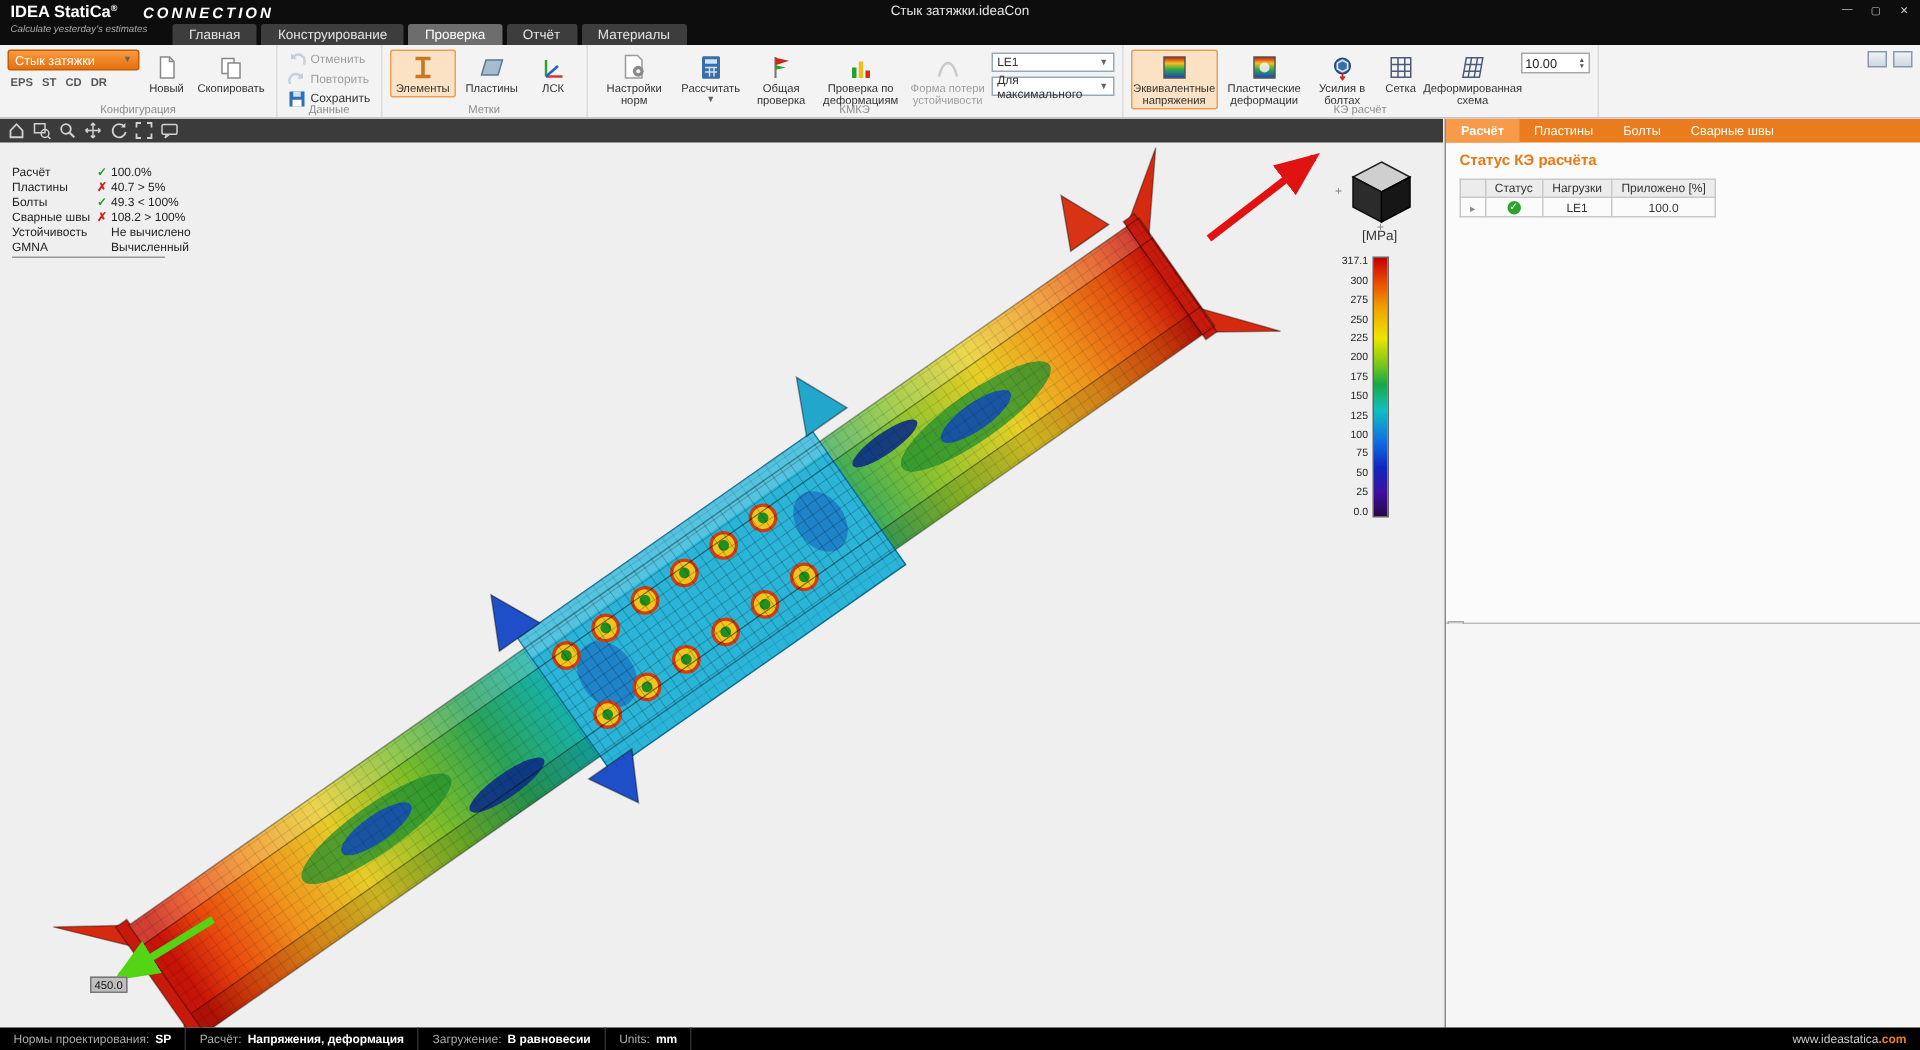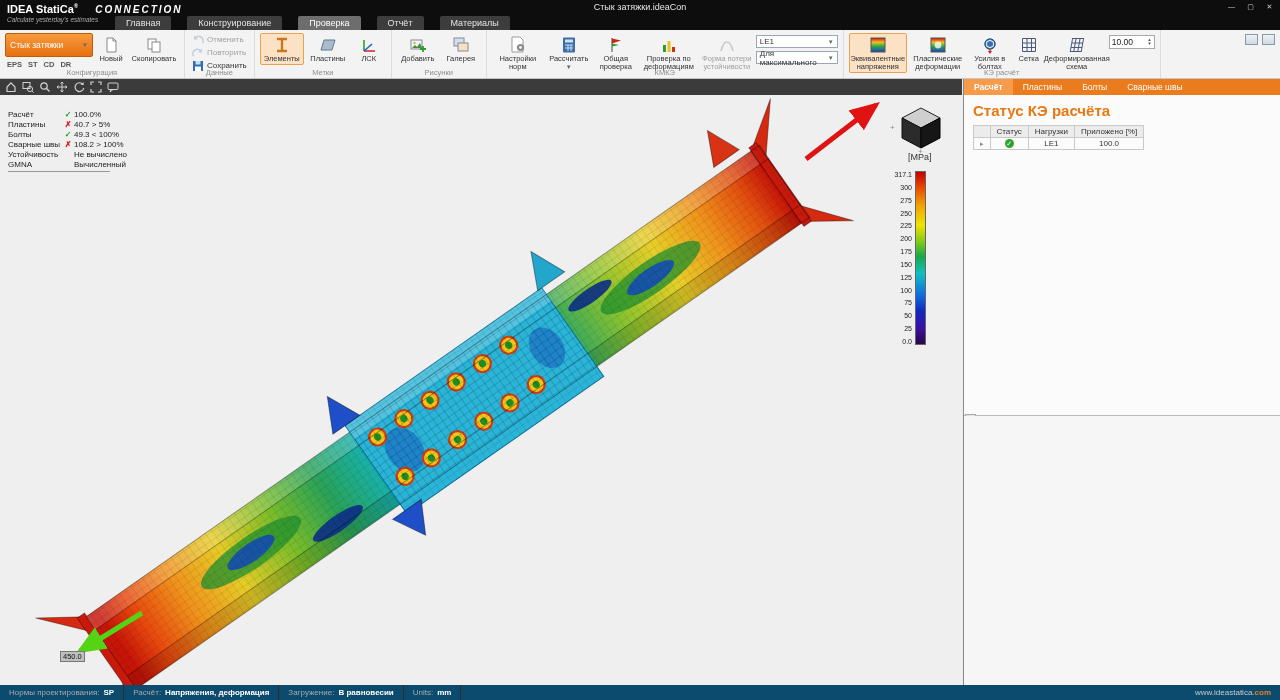--- a/index.html
+++ b/index.html
@@ -10,30 +10,30 @@
   .header { position:absolute; top:0; left:0; right:0; height:30px; background:#0d0d0d; z-index:30; }
   .logo { position:absolute; left:7px; top:3px; color:#fff; line-height:1; white-space:nowrap; }
   .logo-line1 { font-size:11px; font-weight:bold; }
   .logo-line1 .reg { font-size:6px; vertical-align:super; }
   .logo-line1 .product { margin-left:14px; letter-spacing:2px; font-size:10px; font-style:italic; }
   .tagline { font-size:6.5px; color:#aaa; margin-top:2px; font-style:italic; }
   .doc-title { position:absolute; top:2px; left:300px; right:300px; text-align:center; font-size:9px; color:#e6e6e6; }
   .win-controls { position:absolute; right:3px; top:1px; display:flex; gap:4px; }
   .win-btn { width:15px; height:11px; display:flex; align-items:center; justify-content:center; color:#ccc; font-size:7px; cursor:default; }
 
-  .ribbon-tabs { position:absolute; left:115px; top:16px; height:14px; display:flex; gap:16px; z-index:31; }
+  .ribbon-tabs { position:absolute; left:115px; top:16px; height:14px; display:flex; gap:3px; z-index:31; }
   .rtab { background:#3d3d3d; color:#e4e4e4; font-size:9px; padding:0 11px; display:flex; align-items:center; border-radius:2px 2px 0 0; }
   .rtab.active { background:#6d6d6d; color:#fff; }
 
   
   .ribbon { position:absolute; top:30px; left:0; right:0; height:49px; background:#f3f3f3; border-bottom:1px solid #c6c6c6; display:flex; align-items:stretch; z-index:29; }
   .rgroup { position:relative; border-right:1px solid #dcdcdc; padding:3px 5px 10px; display:flex; align-items:flex-start; gap:2px; }
   .rgroup-label { position:absolute; bottom:1px; left:0; right:0; text-align:center; font-size:7.5px; color:#8d8d8d; }
   .item-col { display:flex; flex-direction:column; gap:3px; }
-  .item-selector { background:linear-gradient(#f79b3e,#e76f10); color:#fff; font-size:8.5px; padding:1px 4px; border:1px solid #c35c06; border-radius:2px; display:flex; justify-content:space-between; align-items:center; width:88px; height:24px; }
+  .item-selector { background:linear-gradient(#f79b3e,#e76f10); color:#fff; font-size:8.5px; padding:1px 4px; border:1px solid #c35c06; border-radius:2px; display:flex; justify-content:space-between; align-items:center; width:88px; height:14px; }
   .type-row { display:flex; gap:6px; font-size:7.5px; font-weight:bold; color:#555; padding-left:2px;text-align:center; }
   .sbtn { display:flex; align-items:center; gap:3px; font-size:8px; color:#333; padding:0 2px; height:11px; }
   .sbtn.disabled { opacity:.45; }
   .rbtn { width:52px; display:flex; flex-direction:column; align-items:center; gap:1px; font-size:7.5px; color:#333; text-align:center; line-height:1.08; padding:2px 1px 1px; border:1px solid transparent; border-radius:2px; }
   .rbtn.active { background:#fbe2c4; border-color:#eda04e; }
   .rbtn.disabled { opacity:.45; }
   .rbtn .icon { height:18px; display:flex; align-items:center; justify-content:center; }
   .icon svg { display:block; }
   .caret { font-size:6px; color:#666; }
   .kmk-col { display:flex; flex-direction:column; gap:3px; padding-top:2px; }
@@ -70,32 +70,32 @@
   .legend-bar { width:11px; height:174px; border:1px solid #666;
     background:linear-gradient(180deg,#c40000 0%,#e84800 9%,#f0a000 19%,#eee400 31%,#7cc818 41%,#18a848 49%,#10c0c0 59%,#1070e0 71%,#1028c0 81%,#3c10a0 91%,#28084a 100%); }
   .load-label { position:absolute; left:60px; top:556px; background:#bfbfbf; border:1px solid #777; font-size:7.5px; padding:0 2px; color:#111; z-index:5; }
 
   
   .panel { position:absolute; left:963px; top:79px; width:317px; height:606px; background:#fbfbfb; border-left:1px solid #8a8a8a; z-index:20; }
   .panel-tabs { height:16px; background:#ea7c1e; display:flex; align-items:stretch; }
   .ptab { font-size:8.5px; color:#fff; padding:0 10px; display:flex; align-items:center; }
   .ptab.active { background:#f79a4a; font-weight:bold; }
   .panel-body { padding:7px 9px; }
-  .section-title { color:#e87812; font-weight:bold; font-size:15px; margin-bottom:6px; }
+  .section-title { color:#e87812; font-weight:bold; font-size:10px; margin-bottom:6px; }
   table.fea { border-collapse:collapse; font-size:8px; color:#333; }
   .fea th { background:#ececec; border:1px solid #c9c9c9; padding:1px 6px; font-weight:normal; }
   .fea td { border:1px solid #c9c9c9; padding:1px 6px; text-align:center; }
   .expander { color:#888; font-size:7px; }
   .chk { display:inline-block; width:9px; height:9px; border-radius:50%; background:#2da32d; color:#fff; font-size:7px; line-height:9px; text-align:center; }
   .panel-split { position:absolute; top:336px; left:0; right:0; border-top:1px solid #bbb; height:0; }
   .split-handle { position:absolute; left:1px; top:-2px; width:11px; height:20px; background:#e3e3e3; border:1px solid #aaa; font-size:4.5px; display:flex; flex-direction:column; align-items:center; justify-content:center; color:#555; line-height:1.4; }
   .panel-lower { position:absolute; top:337px; bottom:0; left:0; right:0; background:#f6f6f6; }
 
   
-  .statusbar { position:absolute; left:0; bottom:0; width:100%; height:15px; background:#0c4a6e; display:flex; align-items:center; font-size:8px; color:#aaa; z-index:30; }
+  .statusbar { position:absolute; left:0; bottom:0; width:100%; height:15px; background:#000000; display:flex; align-items:center; font-size:8px; color:#aaa; z-index:30; }
   .sb-seg { display:flex; gap:4px; padding:0 9px; border-right:1px solid #2d2d2d; height:100%; align-items:center; white-space:nowrap; }
   .sb-val { color:#fff; font-weight:bold; }
   .sb-site { margin-left:auto; padding:0 9px; color:#ccc; }
   .sb-site .tld { color:#f07f1e; font-weight:bold; }
 </style>
 </head>
 <body>
 
 <div class="header">
   <div class="logo">
@@ -215,43 +215,20 @@
             <path d="M4 15L4 4" stroke="#2aa22a" stroke-width="1.6"></path>
             <path d="M4 15L15 15" stroke="#d03030" stroke-width="1.6"></path>
             <path d="M4 15L12 8" stroke="#2060d0" stroke-width="1.6"></path>
           </svg>
       </span>
       <span>ЛСК</span>
     </div>
     <div class="rgroup-label">Метки</div>
   </div>
 
-  <div class="rgroup">
-    <div class="rbtn" style="width:42px">
-      <span class="icon">
-        <svg width="18" height="18">
-            <rect x="2" y="4" width="11" height="9" fill="#eef4f8" stroke="#889"></rect>
-            <circle cx="5.5" cy="7" r="1.2" fill="#e8b020"></circle>
-            <path d="M3 12l3-3 2 2 3-4 2 5z" fill="#4a8a3a"></path>
-            <path d="M14 10v6M11 13h6" stroke="#2aa02a" stroke-width="1.8"></path>
-          </svg>
-      </span>
-      <span>Добавить</span>
-    </div>
-    <div class="rbtn" style="width:40px">
-      <span class="icon">
-        <svg width="18" height="18">
-            <rect x="2" y="2" width="10" height="8" fill="#cfe0ee" stroke="#889"></rect>
-            <rect x="6" y="7" width="10" height="8" fill="#f4e2c2" stroke="#889"></rect>
-          </svg>
-      </span>
-      <span>Галерея</span>
-    </div>
-    <div class="rgroup-label">Рисунки</div>
-  </div>
 
   <div class="rgroup">
     <div class="rbtn">
       <span class="icon">
         <svg width="18" height="18">
             <path d="M3 1h8l3 3v12H3z" fill="#fff" stroke="#999"></path>
             <circle cx="11.5" cy="11.5" r="3.6" fill="#8a8a8a"></circle>
             <circle cx="11.5" cy="11.5" r="1.4" fill="#f3f3f3"></circle>
           </svg>
       </span>

